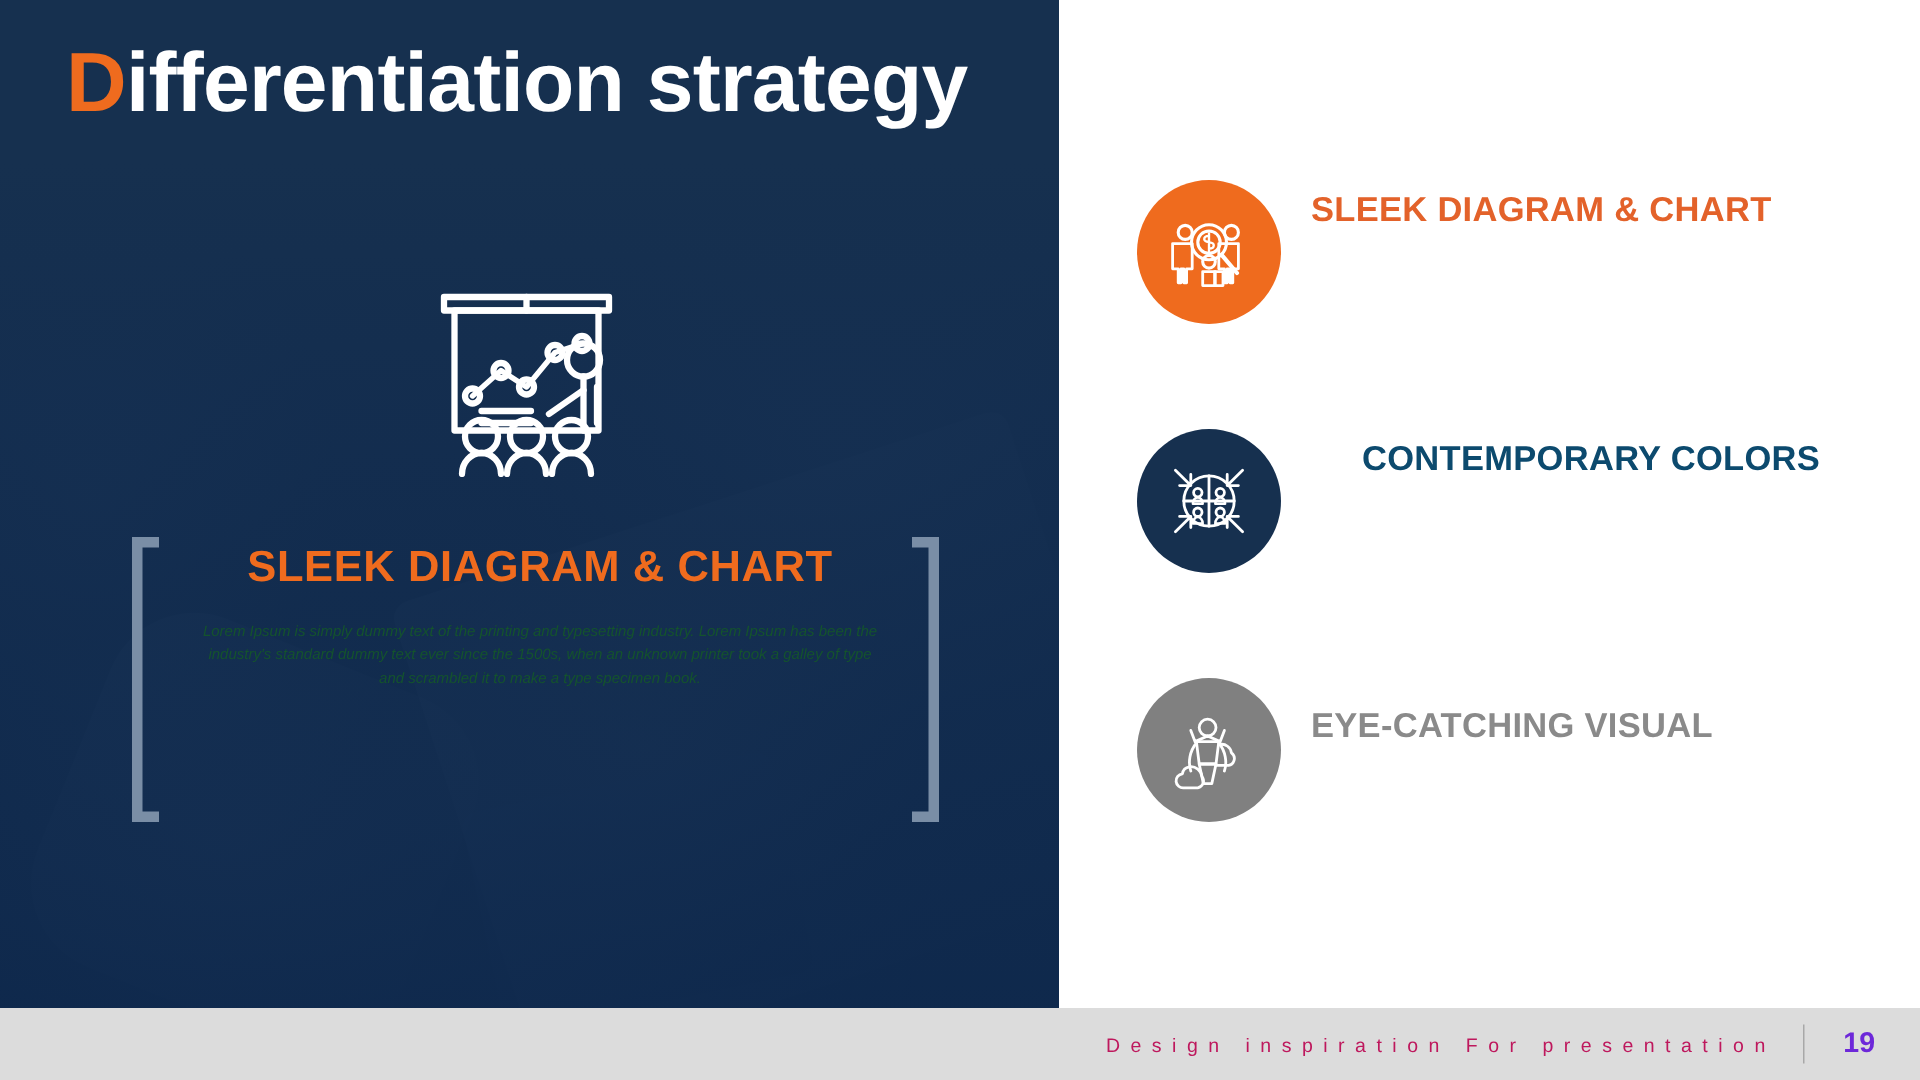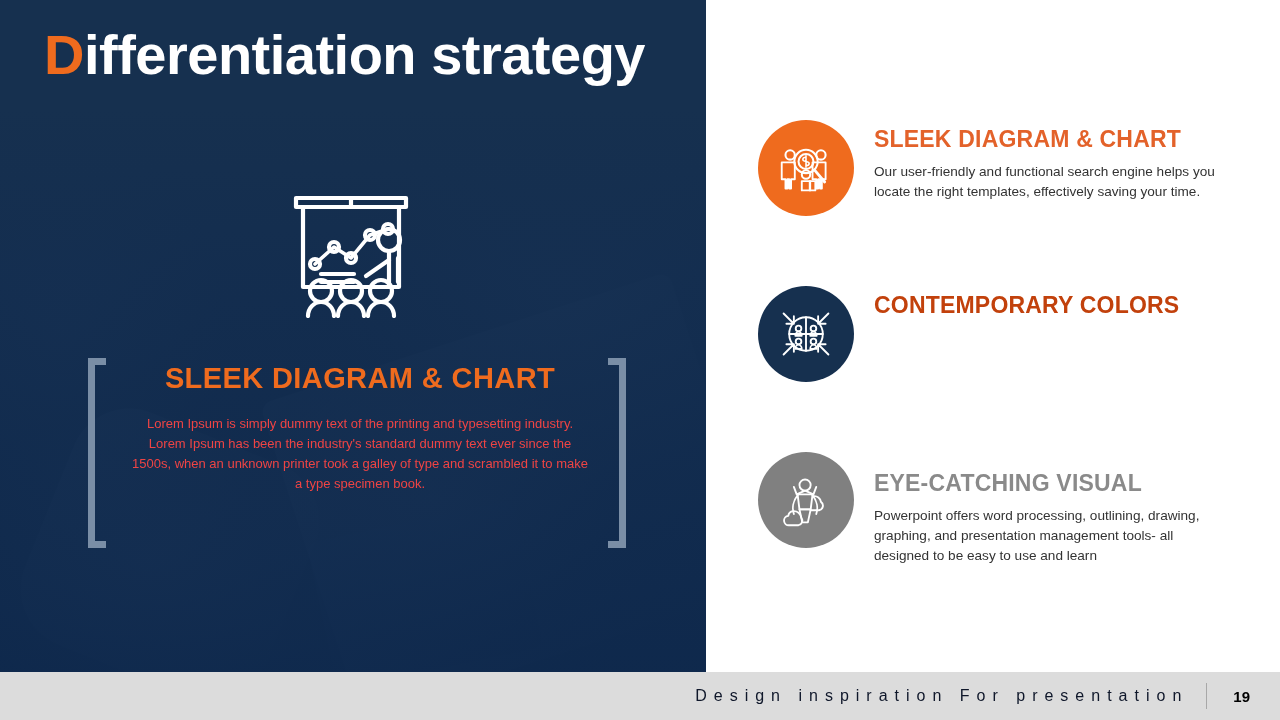--- a/index.html
+++ b/index.html
@@ -130,23 +130,24 @@
     z-index: 5;
   }
   .callout-title {
     font-size: 29px;
     font-weight: bold;
     color: #ef6b1e;
     letter-spacing: 0.4px;
     margin-bottom: 19px;
   }
   .callout-body {
-    font-size: 13px;
+    font-size: 10px;
     line-height: 1.54;
-    color: #ef4444;
+    color: #14532d;
+    font-style: italic;
   }
 
   
   .features {
     position: absolute;
     left: 758px; top: 120px;
     width: 480px;
   }
   .feature {
     position: relative;
@@ -171,54 +172,54 @@
     padding-left: 20px;
     padding-top: 6px;
   }
   .feature-title {
     font-size: 23px;
     font-weight: bold;
     letter-spacing: 0.2px;
     margin-bottom: 9px;
   }
   .t-orange { color: #e3622a; }
-  .t-navy   { color: #c2410c; }
+  .t-navy   { color: #0c4a6e; margin-left: 34px; }
   .t-gray   { color: #8a8a8a; margin-top: 12px; }
 
   .feature-desc {
     font-size: 13.6px;
     line-height: 1.46;
     color: #333333;
     max-width: 345px;
   }
 
   
   .footer {
     position: absolute;
     left: 0; bottom: 0;
     width: 1280px; height: 48px;
     background: #dcdcdc;
     display: flex;
     align-items: center;
     justify-content: flex-end;
   }
   .footer-text {
-    font-size: 16px;
-    color: #0f172a;
+    font-size: 13px;
+    color: #be185d;
     letter-spacing: 7px;
   }
   .footer-divider {
     width: 1px; height: 26px;
     background: #a8a8a8;
     margin: 0 26px 0 18px;
   }
   .footer-page {
-    font-size: 15px;
+    font-size: 19px;
     font-weight: bold;
-    color: #000000;
+    color: #6d28d9;
     margin-right: 30px;
   }
 </style>
 </head>
 <body>
 
 <div class="slide">
 
   <div class="left-panel">
     <div class="photo-layer">
@@ -294,21 +295,20 @@
             <path d="M30 18.5 c-2.4 0 -3.4 1.2 -3.4 2.4 c0 2.8 6.8 1.4 6.8 4.2 c0 1.3 -1.1 2.4 -3.4 2.4 M30 16.8 v12.4" stroke-width="1.7"></path>
             <path d="M39 32 L50 45" stroke-width="3"></path>
             <path d="M34 44 h6 v10 h-6 z" stroke-width="2"></path>
             <circle cx="30" cy="37" r="4.5"></circle>
             <path d="M25.5 44 h9 v10 h-9 z" stroke-width="2"></path>
           </g>
         </svg>
       </div>
       <div class="feature-text">
         <div class="feature-title t-orange">SLEEK DIAGRAM &amp; CHART</div>
-        <div class="feature-desc">Our user-friendly and functional search engine helps you locate the right templates, effectively saving your time.</div>
       </div>
     </div>
 
     <div class="feature">
       <div class="feature-circle c-navy">
         <svg width="56" height="56" viewBox="0 0 60 60">
           <g fill="none" stroke="#ffffff" stroke-width="2" stroke-linecap="round" stroke-linejoin="round">
             <circle cx="30" cy="30" r="18"></circle>
             <path d="M30 12 v36 M12 30 h36"></path>
             <circle cx="22" cy="24" r="3"></circle>
@@ -340,21 +340,20 @@
             <path d="M21 24 h16 l-2 16 h-12 z"></path>
             <path d="M23 40 h12 l-3 14 h-6 z"></path>
             <path d="M21 25 c-5 6 -6 14 -4 20 M37 25 c5 6 6 14 4 20"></path>
             <path d="M38 26 a7 7 0 0 1 8 6 a5 5 0 0 1 -2 9 h-9"></path>
             <path d="M16 42 a8 8 0 0 1 9 7 a5 5 0 0 1 -3 8 h-10 a5 5 0 0 1 -1 -10 a6 6 0 0 1 5 -5 z"></path>
           </g>
         </svg>
       </div>
       <div class="feature-text">
         <div class="feature-title t-gray">EYE-CATCHING VISUAL</div>
-        <div class="feature-desc">Powerpoint offers word processing, outlining, drawing, graphing, and presentation management tools- all designed to be easy to use and learn</div>
       </div>
     </div>
 
   </div>
 
   <div class="footer">
     <div class="footer-text">Design inspiration For presentation</div>
     <div class="footer-divider"></div>
     <div class="footer-page">19</div>
   </div>

